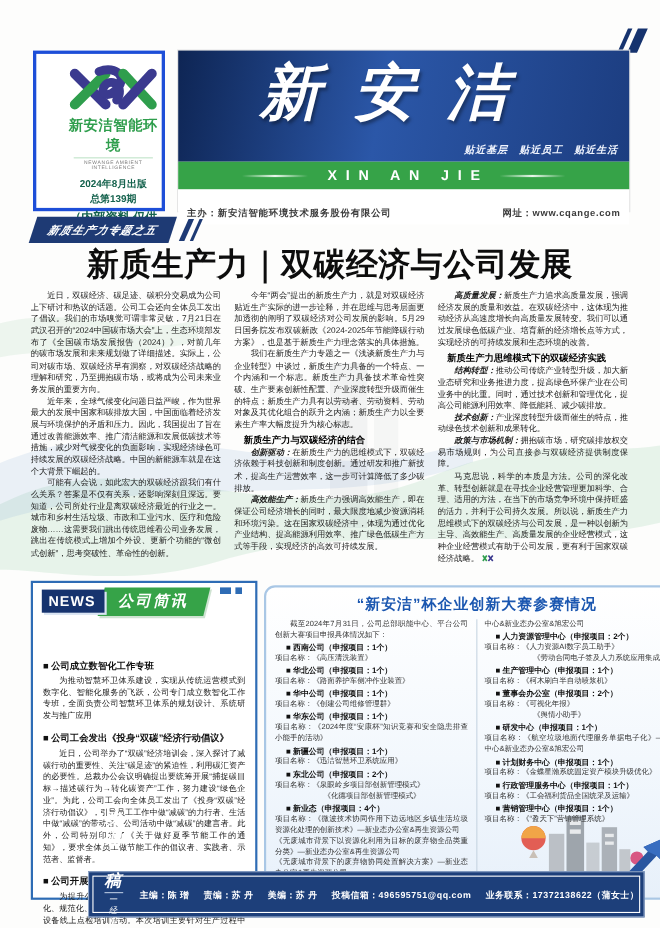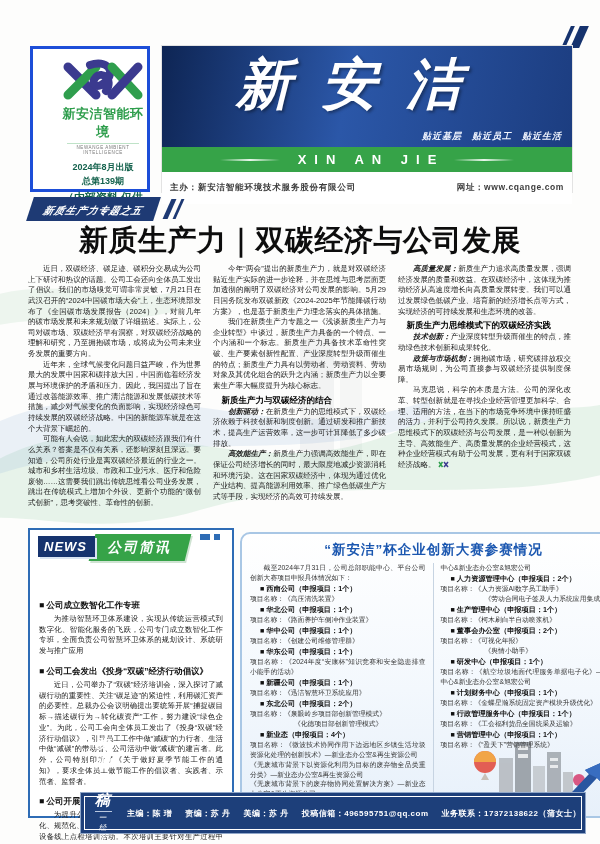--- a/index.html
+++ b/index.html
@@ -28,21 +28,21 @@
   .mast-title { position:absolute; left:0; right:0; top:2px; text-align:left;
     font-family:"DejaVu Serif", serif; font-style:italic; font-weight:bold;
     font-size:55px; color:#ffffff; letter-spacing:0.55em; text-indent:0.55em;
     text-shadow:2px 2px 3px rgba(0,0,0,0.35); white-space:nowrap;margin-left:44px; }
   .mast-tagline { position:absolute; right:10px; bottom:4px; font-size:9px; font-style:italic;
     font-weight:bold; color:#f2f6ff; letter-spacing:1px; }
   .mast-green { position:relative; height:25px; background:#36a348; display:flex;
     align-items:center; justify-content:center; gap:10px; }
   .mast-pinyin { color:#fff; font-size:13px; font-weight:bold; letter-spacing:8px; text-indent:8px; }
   .gline { height:2px; width:60px; background:linear-gradient(90deg, rgba(255,255,255,0), #eaf6ec, rgba(255,255,255,0)); }
-  .mast-strip { height:20px; background:#fff; display:flex; align-items:center;
+  .mast-strip { height:20px; background:#fff; display:flex; 
     justify-content:space-between; padding:16px 8px; }
   .mast-organizer { font-size:8.5px; font-weight:bold; color:#3c3c3c; letter-spacing:0.8px; }
   .mast-site { font-size:8.5px; font-weight:bold; color:#3c3c3c; letter-spacing:0.6px; }
   .corner-slash { position:absolute; top:26px; right:16px; width:9px; height:22px;
     background:#16336e; transform:skewX(-24deg); z-index:1; }
   .corner-slash.s2 { right:30px; width:4px; }
 
   
   .topic-wrap { position:absolute; left:30px; top:199px; height:20px; z-index:2; display:flex; align-items:center; }
   .topic-box { background:#1e3a74; color:#fff; transform:skewX(-18deg); padding:3px 14px; }
@@ -63,21 +63,21 @@
   .subhead { font-size:8.5px; font-weight:bold; color:#000; margin:2px 0 1px; text-indent:1em; }
   .lead { font-weight:bold; }
   .lead.kai { font-style:italic; }
   .end-logo { display:inline-block; vertical-align:-1px; margin-left:2px; }
 
   
   .news-box { position:absolute; left:28px; top:528px; width:206px; height:290px; z-index:2;
     border:2px solid #2e6cb5; background:#fff; }
   .news-header { position:relative; height:30px; margin-top:4px; }
   .news-label { position:absolute; left:8px; top:2px; background:#16336e; color:#fff;
-    font-size:13px; font-weight:bold; font-style:italic; letter-spacing:1px; padding:3px 8px 3px 6px;
+    font-size:13px; font-weight:bold; letter-spacing:1px; padding:3px 8px 3px 6px;
     box-shadow:2px 2px 0 #d9e4f2; z-index:2;}
   .news-title-box { position:absolute; left:62px; top:0px; background:#36a348; color:#fff;
     transform:skewX(-14deg); padding:4px 16px; z-index:1; box-shadow:2px 2px 0 #cfe3d2; }
   .news-title-box span { display:inline-block; font-size:14px; font-weight:bold; letter-spacing:2px; }
   .news-deco { position:absolute; top:0px; left:170px; width:10px; height:6px; background:#2e6cb5; }
   .news-deco.d2 { left:184px; width:6px; }
   .news-body { padding:8px 9px 0; height:248px; overflow:hidden;margin-top:28px; }
   .news-item { margin-bottom:9px; }
   .news-item-title { font-size:8.5px; font-weight:bold; color:#111; margin-bottom:2px; }
   .news-item-body { font-size:7.4px; line-height:1.45; text-align:justify; text-indent:2em; color:#222; }
@@ -176,20 +176,21 @@
     <div class="col">
       <p>今年“两会”提出的新质生产力，就是对双碳经济贴近生产实际的进一步诠释，并在思维与思考层面更加透彻的阐明了双碳经济对公司发展的影响。5月29日国务院发布双碳新政《2024-2025年节能降碳行动方案》，也是基于新质生产力理念落实的具体措施。</p>
       <p>我们在新质生产力专题之一《浅谈新质生产力与企业转型》中谈过，新质生产力具备的一个特点、一个内涵和一个标志。新质生产力具备技术革命性突破、生产要素创新性配置、产业深度转型升级而催生的特点；新质生产力具有以劳动者、劳动资料、劳动对象及其优化组合的跃升之内涵；新质生产力以全要素生产率大幅度提升为核心标志。</p>
       <div class="subhead">新质生产力与双碳经济的结合</div>
       <p><b class="lead kai">创新驱动：</b><span>在新质生产力的思维模式下，双碳经济依赖于科技创新和制度创新。通过研发和推广新技术，提高生产运营效率，这一步可计算降低了多少碳排放。</span></p>
       <p><b class="lead kai">高效能生产：</b><span>新质生产力强调高效能生产，即在保证公司经济增长的同时，最大限度地减少资源消耗和环境污染。这在国家双碳经济中，体现为通过优化产业结构、提高能源利用效率、推广绿色低碳生产方式等手段，实现经济的高效可持续发展。</span></p>
     </div>
     <div class="col">
       <p><b class="lead kai">高质量发展：</b><span>新质生产力追求高质量发展，强调经济发展的质量和效益。在双碳经济中，这体现为推动经济从高速度增长向高质量发展转变。我们可以通过发展绿色低碳产业、培育新的经济增长点等方式，实现经济的可持续发展和生态环境的改善。</span></p>
       <div class="subhead">新质生产力思维模式下的双碳经济实践</div>
+      <p><b class="lead kai">结构转型：</b><span>推动公司传统产业转型升级，加大新业态研究和业务推进力度，提高绿色环保产业在公司业务中的比重。同时，通过技术创新和管理优化，提高公司能源利用效率、降低能耗、减少碳排放。</span></p>
       <p><b class="lead kai">技术创新：</b><span>产业深度转型升级而催生的特点，推动绿色技术创新和成果转化。</span></p>
       <p><b class="lead kai">政策与市场机制：</b><span>拥抱碳市场，研究碳排放权交易市场规则，为公司直接参与双碳经济提供制度保障。</span></p>
       <p><span>马克思说，科学的本质是方法。公司的深化改革、转型创新就是在寻找企业经营管理更加科学、合理、适用的方法，在当下的市场竞争环境中保持旺盛的活力，并利于公司持久发展。所以说，新质生产力思维模式下的双碳经济与公司发展，是一种以创新为主导、高效能生产、高质量发展的企业经营模式，这种企业经营模式有助于公司发展，更有利于国家双碳经济战略。</span><svg class="end-logo" width="11" height="7" viewBox="0 0 22 14">
             <path d="M2,2 L9,12 M9,2 L2,12" stroke="#2f9e4d" stroke-width="3" fill="none"></path>
             <path d="M12,2 L20,12 M20,2 L12,12" stroke="#3b3a8f" stroke-width="3" fill="none"></path>
           </svg></p>
     </div>
   </div>
 
   <div class="news-box">

